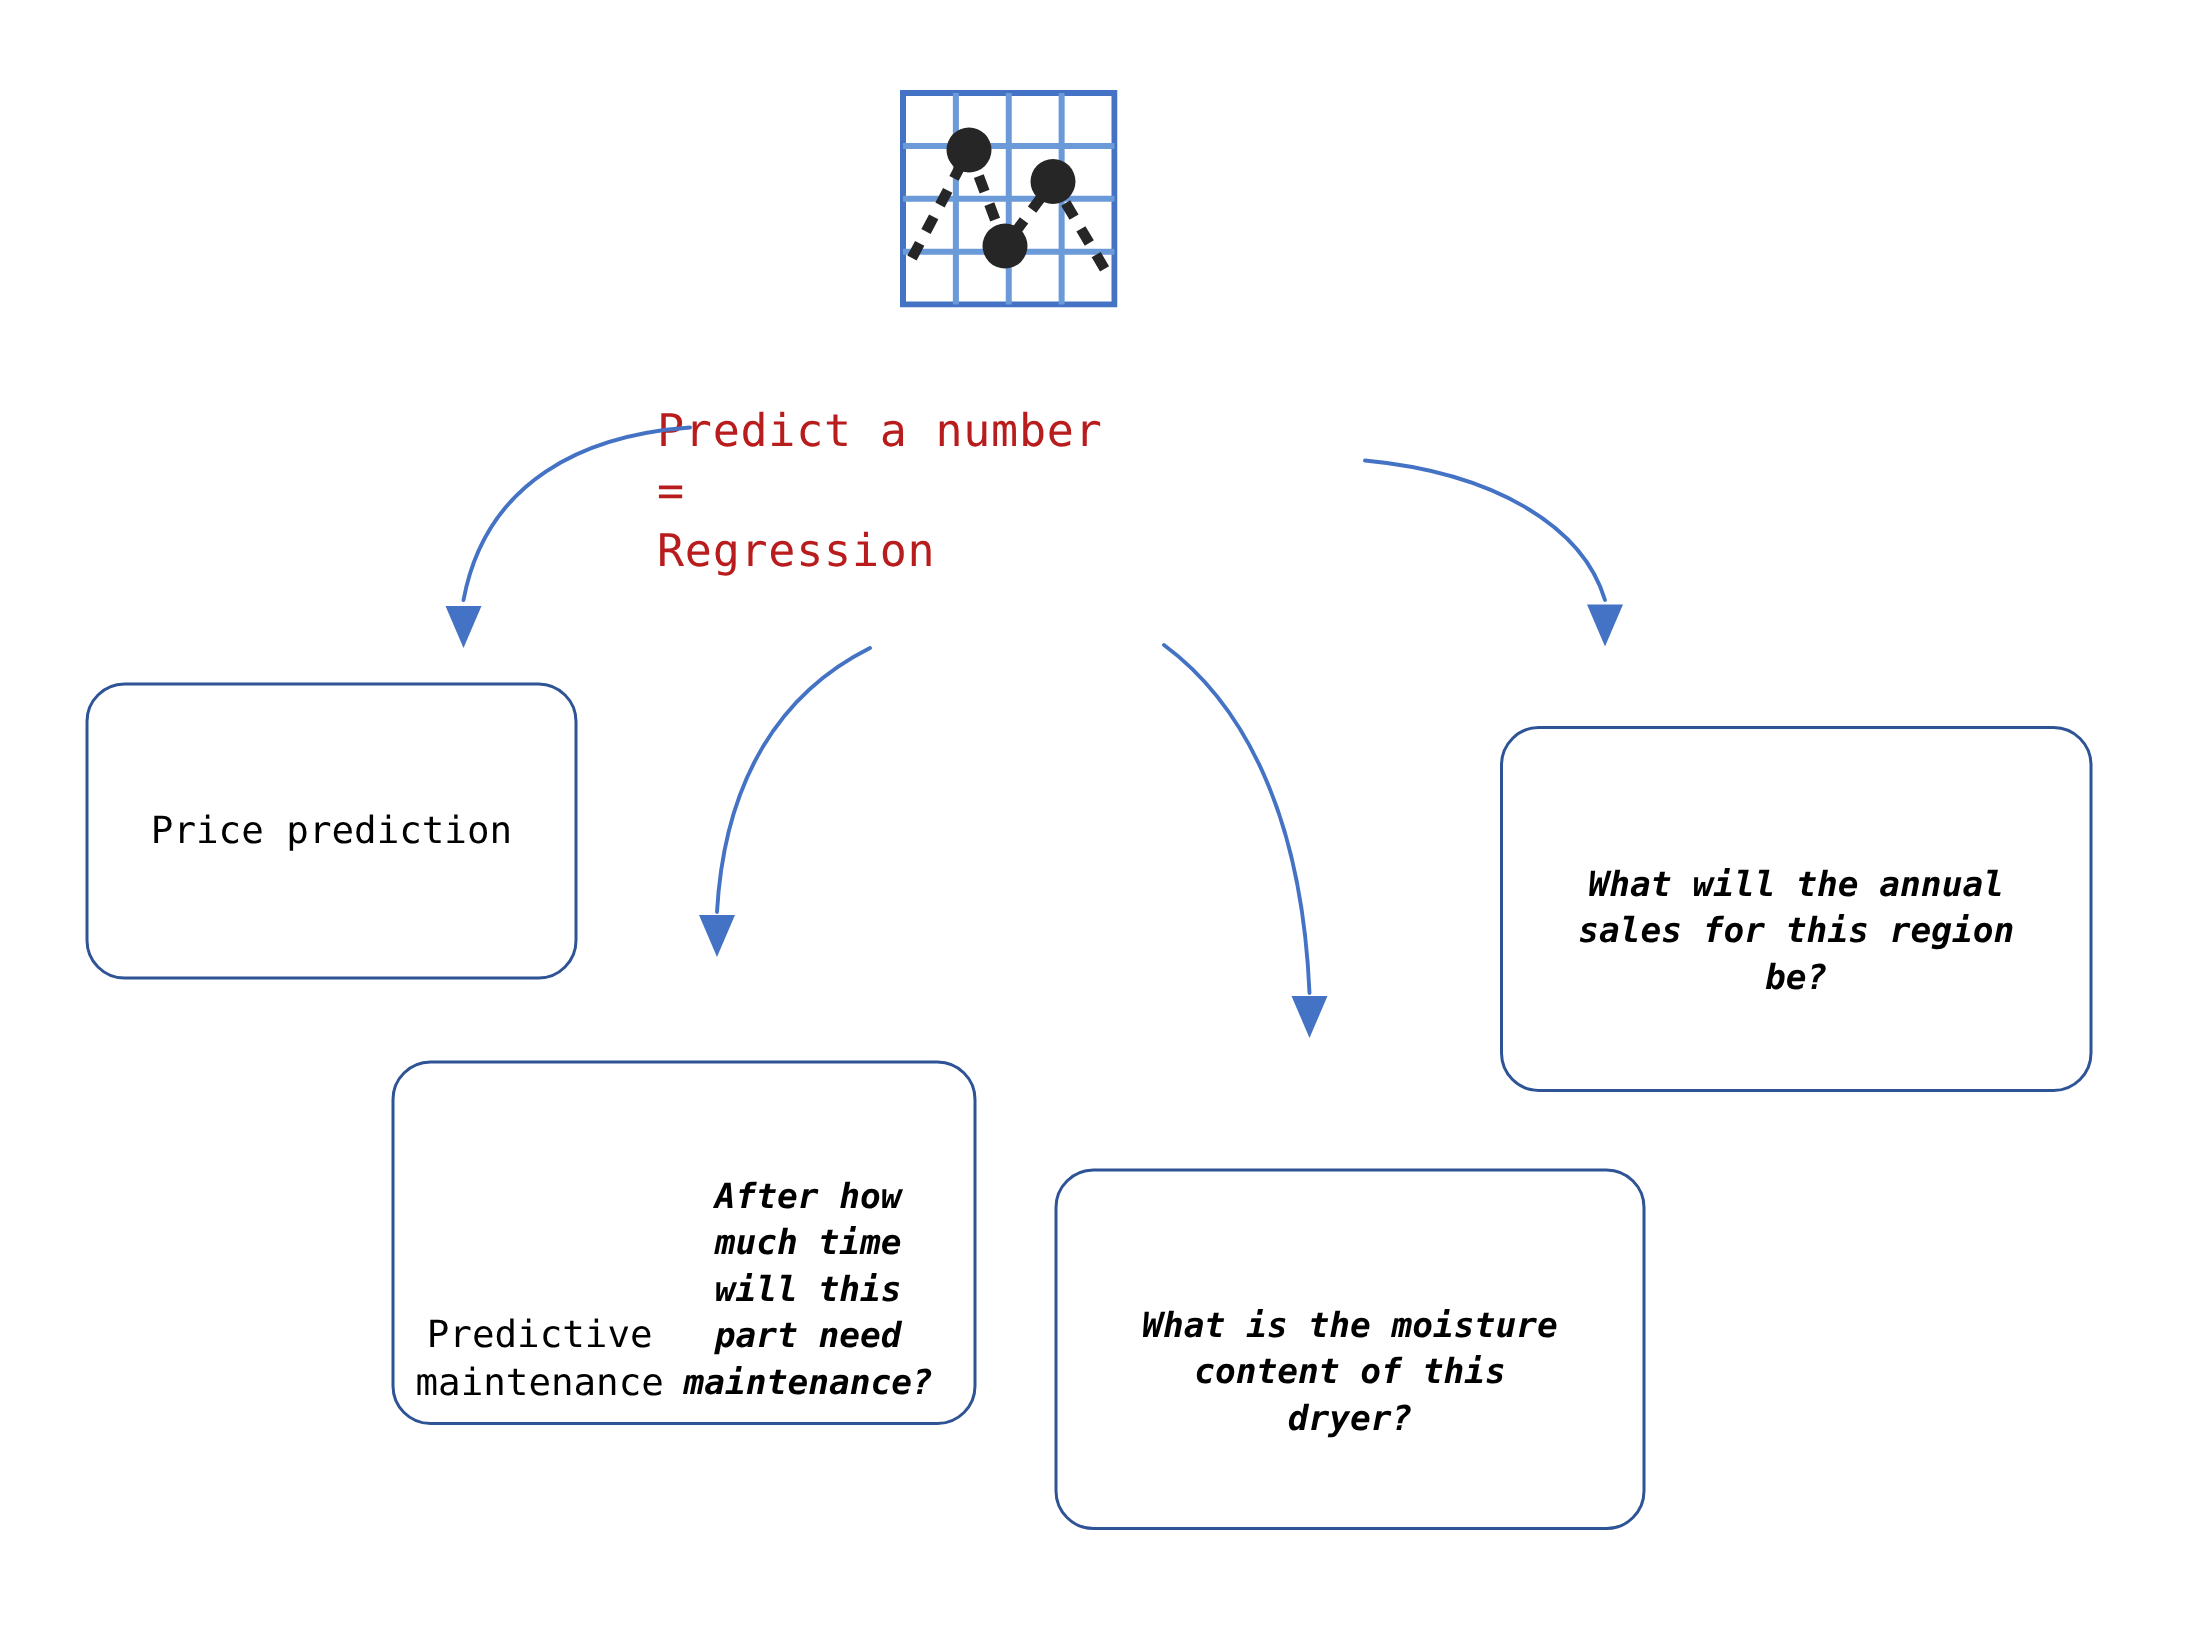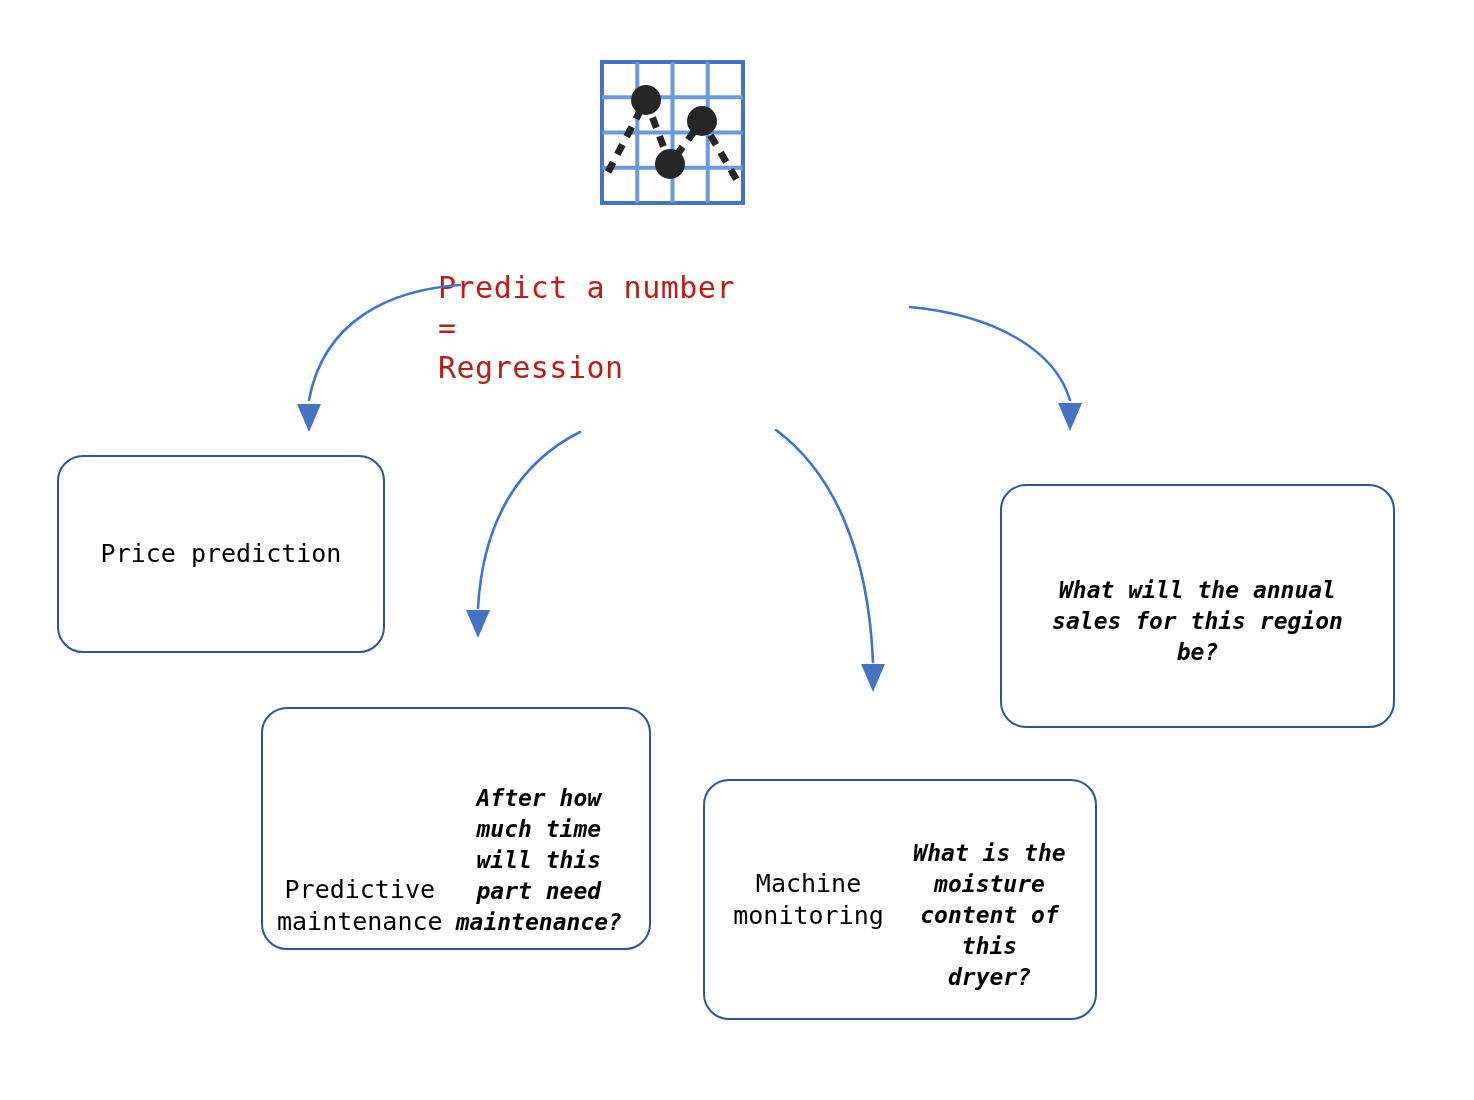--- a/index.html
+++ b/index.html
@@ -150,21 +150,20 @@
 
   <div class="card" id="card-1">
     <div class="card-title">Predictive
 maintenance</div>
     <div class="card-question">After how much time
 will this part need
 maintenance?</div>
   </div>
 
   <div class="card" id="card-2">
-    <div class="card-title">Machine monitoring</div>
     <div class="card-question">What is the moisture
 content of this
 dryer?</div>
   </div>
 
   <div class="card" id="card-3">
     <div class="card-question">What will the annual
 sales for this region
 be?</div>
   </div>

